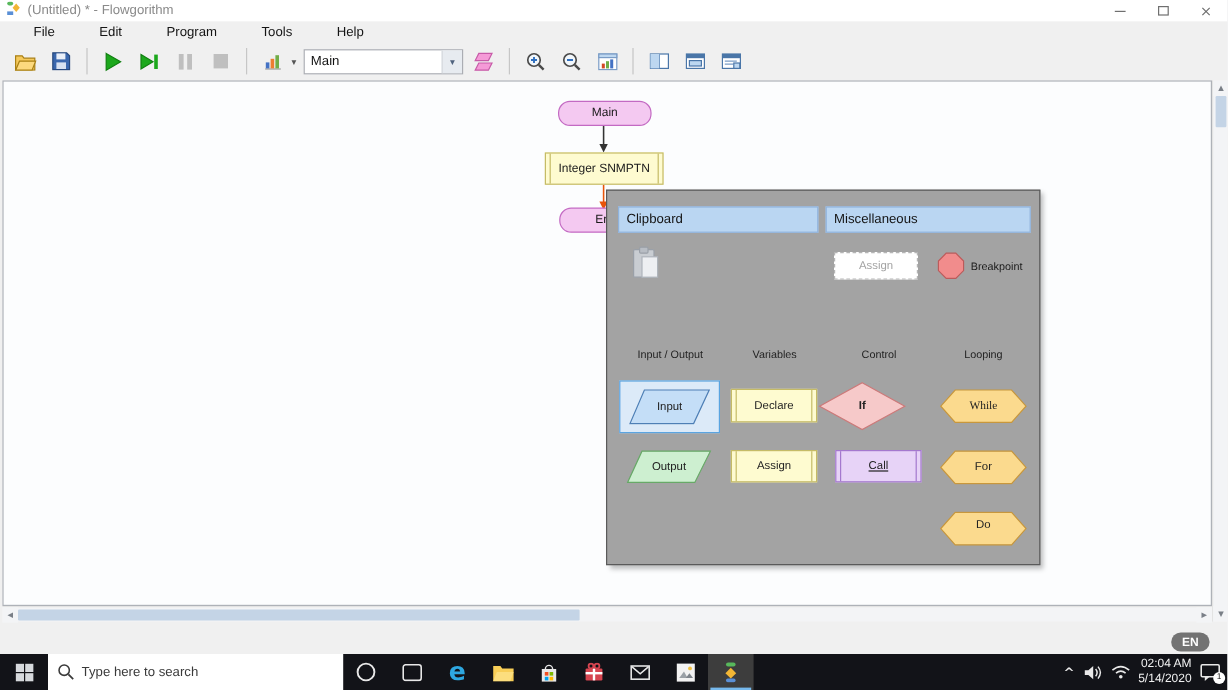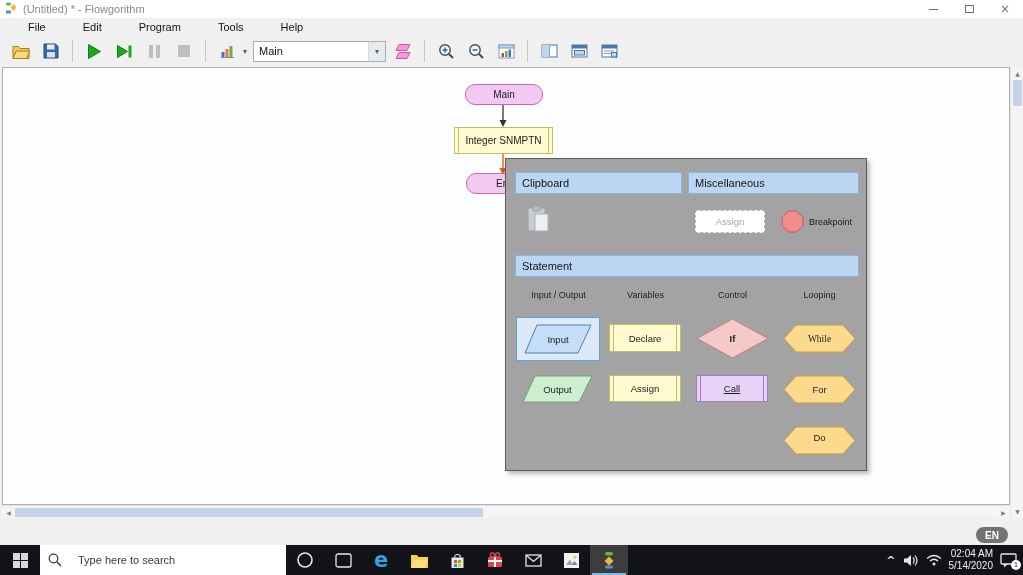--- a/index.html
+++ b/index.html
@@ -61,21 +61,21 @@
   .vscroll .scroll-arrow { position:absolute; left:0; }
   .v-thumb { position:absolute; left:2px; top:13px; width:9px; height:26px; background:#c4d4e6; border-radius:1px; }
   .h-thumb { position:absolute; left:13px; top:2px; width:468px; height:9px; background:#c4d4e6; border-radius:1px; }
 
   
   .en-badge { position:absolute; right:15px; top:527px; width:32px; height:16px; background:#737373; border-radius:8px; color:#fff; font-size:10px; font-weight:bold; display:flex; align-items:center; justify-content:center; }
 
   
   .taskbar { position:absolute; left:0; top:545px; width:1023px; height:30px; background:#121318; display:flex; align-items:stretch; }
   .tb-start { width:40px; border:none; background:transparent; display:flex; align-items:center; justify-content:center; }
-  .tb-search { width:246px; background:#ffffff; display:flex; align-items:center; padding-left:8px; gap:16px; }
+  .tb-search { width:246px; background:#ffffff; display:flex; align-items:center; padding-left:8px; gap:6px; }
   .tb-search input { border:none; outline:none; flex:1; font-size:11px; color:#222; font-family:"Liberation Sans",sans-serif; background:transparent; }
   .tb-search input::placeholder { color:#3a3a3a; opacity:1; }
   .tb-app { width:38px; border:none; background:transparent; display:flex; align-items:center; justify-content:center; position:relative; }
   .tb-app.active { background:#3d3d3d; }
   .tb-app.active::after { content:""; position:absolute; left:2px; right:2px; bottom:0; height:2px; background:#76b9ed; }
   .edge-e { color:#2ea7e0; font-size:21px; font-weight:bold; line-height:1; }
   .tray { position:absolute; right:0; top:0; height:30px; display:flex; align-items:center; gap:7px; padding-right:6px; }
   .tray-btn { border:none; background:transparent; display:flex; align-items:center; justify-content:center; position:relative; }
   .tray-chevron { color:#e8e8e8; font-size:11px; font-weight:bold; }
   .clock { display:flex; flex-direction:column; align-items:flex-end; justify-content:center; color:#f0f0f0; font-size:10px; line-height:1.25; }
@@ -261,36 +261,35 @@
 
       <div class="comment-btn">Assign</div>
 
       <div class="shape" style="left:275px; top:51px; width:23px; height:23px;">
         <svg width="23" height="23">
             <polygon points="7.5,1 15.5,1 22,7.5 22,15.5 15.5,22 7.5,22 1,15.5 1,7.5" fill="#f18c8c" stroke="#bc5b5b"></polygon>
           </svg>
       </div>
       <span class="bp-label">Breakpoint</span>
 
-      <div class="popup-hdr" style="left:9px; top:96px; width:344px;">Statement</div>
 
       <span class="col-label" style="left:9px;">Input / Output</span>
       <span class="col-label" style="left:96px;">Variables</span>
       <span class="col-label" style="left:183px;">Control</span>
       <span class="col-label" style="left:270px;">Looping</span>
 
       <div class="sel-cell"></div>
       <div class="shape" style="left:18px; top:165px; width:68px; height:30px;">
         <svg width="68" height="30">
             <polygon points="13,1 67,1 54,29 1,29" fill="#c4def7" stroke="#4e7fb5"></polygon>
           </svg>
         <span class="lbl">Input</span>
       </div>
       <div class="stmt-rect" style="left:103px; top:165px; width:72px; height:28px;">Declare</div>
-      <div class="shape" style="left:190px; top:159px; width:73px; height:41px;font-weight:bold;">
+      <div class="shape" style="left:176px; top:159px; width:73px; height:41px;font-weight:bold;">
         <svg width="73" height="41">
             <polygon points="36.5,1 72,20.5 36.5,40 1,20.5" fill="#f6c9c9" stroke="#cc7a7a"></polygon>
           </svg>
         <span class="lbl">If</span>
       </div>
       <div class="shape" style="left:277px; top:165px; width:73px; height:29px;font-family:Liberation Serif, serif;">
         <svg width="73" height="29">
             <polygon points="13,1 60,1 72,14.5 60,28 13,28 1,14.5" fill="#fbda8e" stroke="#c8973c"></polygon>
           </svg>
         <span class="lbl">While</span>

